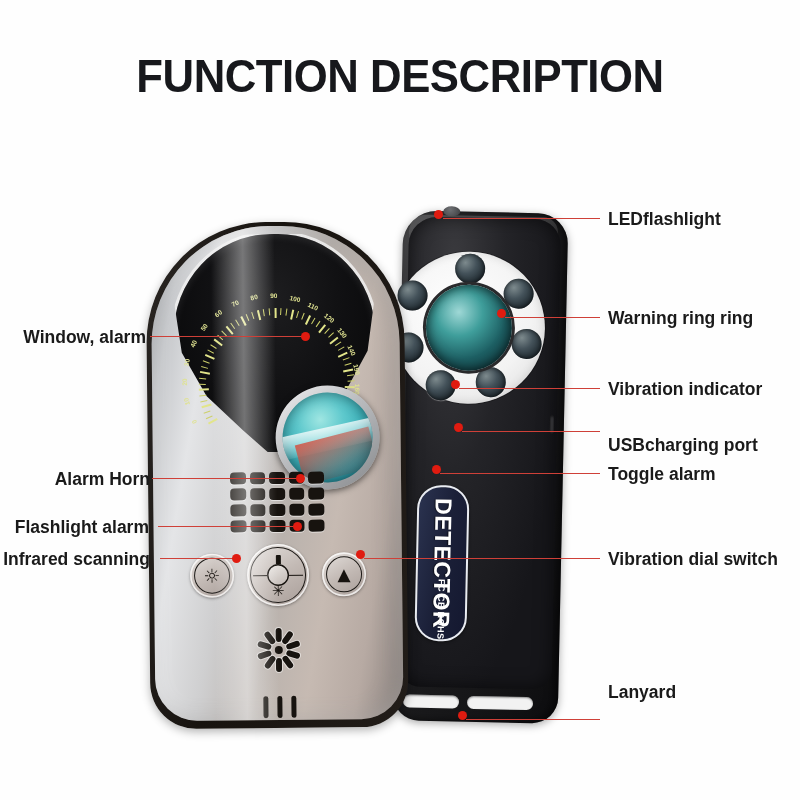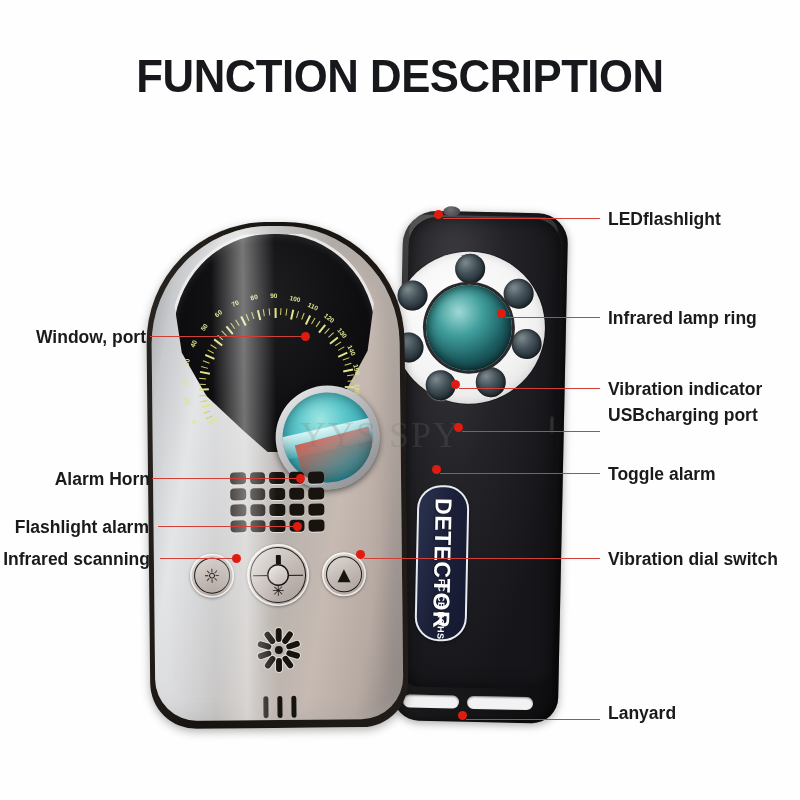--- a/index.html
+++ b/index.html
@@ -488,50 +488,49 @@
         </div>
 
       <div class="silver-vents">
         <div class="silver-vent"></div>
         <div class="silver-vent"></div>
         <div class="silver-vent"></div>
       </div>
     </div>
   </div>
 
-  <div class="watermark">YYS SPY</div>
 
   <div id="callouts">
-      <div class="label left" style="top: 329px; right: 654px;">Window, port</div>
+      <div class="label left" style="top: 329px; right: 654px;">Window, alarm</div>
       <div class="leader" style="left: 150px; top: 336px; width: 155px; transform: rotate(0deg);"></div>
       <div class="dot" style="left: 300.5px; top: 331.5px;"></div>
       <div class="label left" style="top: 471px; right: 650px;">Alarm Horn</div>
       <div class="leader" style="left: 152px; top: 478px; width: 148px; transform: rotate(0deg);"></div>
       <div class="dot" style="left: 295.5px; top: 473.5px;"></div>
       <div class="label left" style="top: 519px; right: 651px;">Flashlight alarm</div>
       <div class="leader" style="left: 158px; top: 526px; width: 139px; transform: rotate(0deg);"></div>
       <div class="dot" style="left: 292.5px; top: 521.5px;"></div>
       <div class="label left" style="top: 551px; right: 650px;">Infrared scanning</div>
       <div class="leader" style="left: 160px; top: 558px; width: 76px; transform: rotate(0deg);"></div>
       <div class="dot" style="left: 231.5px; top: 553.5px;"></div>
       <div class="label right" style="left: 608px; top: 211px;">LEDflashlight</div>
       <div class="leader" style="left: 443px; top: 218px; width: 157px; transform: rotate(0deg);"></div>
       <div class="dot" style="left: 433.5px; top: 209.5px;"></div>
-      <div class="label right" style="left: 608px; top: 310px;">Infrared lamp ring</div>
+      <div class="label right" style="left: 608px; top: 310px;">Warning ring ring</div>
       <div class="leader" style="left: 505px; top: 317px; width: 95px; transform: rotate(0deg);"></div>
       <div class="dot" style="left: 496.5px; top: 308.5px;"></div>
       <div class="label right" style="left: 608px; top: 381px;">Vibration indicator</div>
       <div class="leader" style="left: 459px; top: 388px; width: 141px; transform: rotate(0deg);"></div>
       <div class="dot" style="left: 450.5px; top: 379.5px;"></div>
-      <div class="label right" style="left: 608px; top: 407px;">USBcharging port</div>
+      <div class="label right" style="left: 608px; top: 437px;">USBcharging port</div>
       <div class="leader" style="left: 462px; top: 431px; width: 138px; transform: rotate(0deg);"></div>
       <div class="dot" style="left: 453.5px; top: 422.5px;"></div>
       <div class="label right" style="left: 608px; top: 466px;">Toggle alarm</div>
       <div class="leader" style="left: 440px; top: 473px; width: 160px; transform: rotate(0deg);"></div>
       <div class="dot" style="left: 431.5px; top: 464.5px;"></div>
       <div class="label right" style="left: 608px; top: 551px;">Vibration dial switch</div>
       <div class="leader" style="left: 364px; top: 558px; width: 236px; transform: rotate(0deg);"></div>
       <div class="dot" style="left: 355.5px; top: 549.5px;"></div>
-      <div class="label right" style="left: 608px; top: 705px;">Lanyard</div>
+      <div class="label right" style="left: 608px; top: 684px;">Lanyard</div>
       <div class="leader" style="left: 466px; top: 719px; width: 134px; transform: rotate(0deg);"></div>
       <div class="dot" style="left: 457.5px; top: 710.5px;"></div>
     </div>
 </div>
 
 </body></html>

